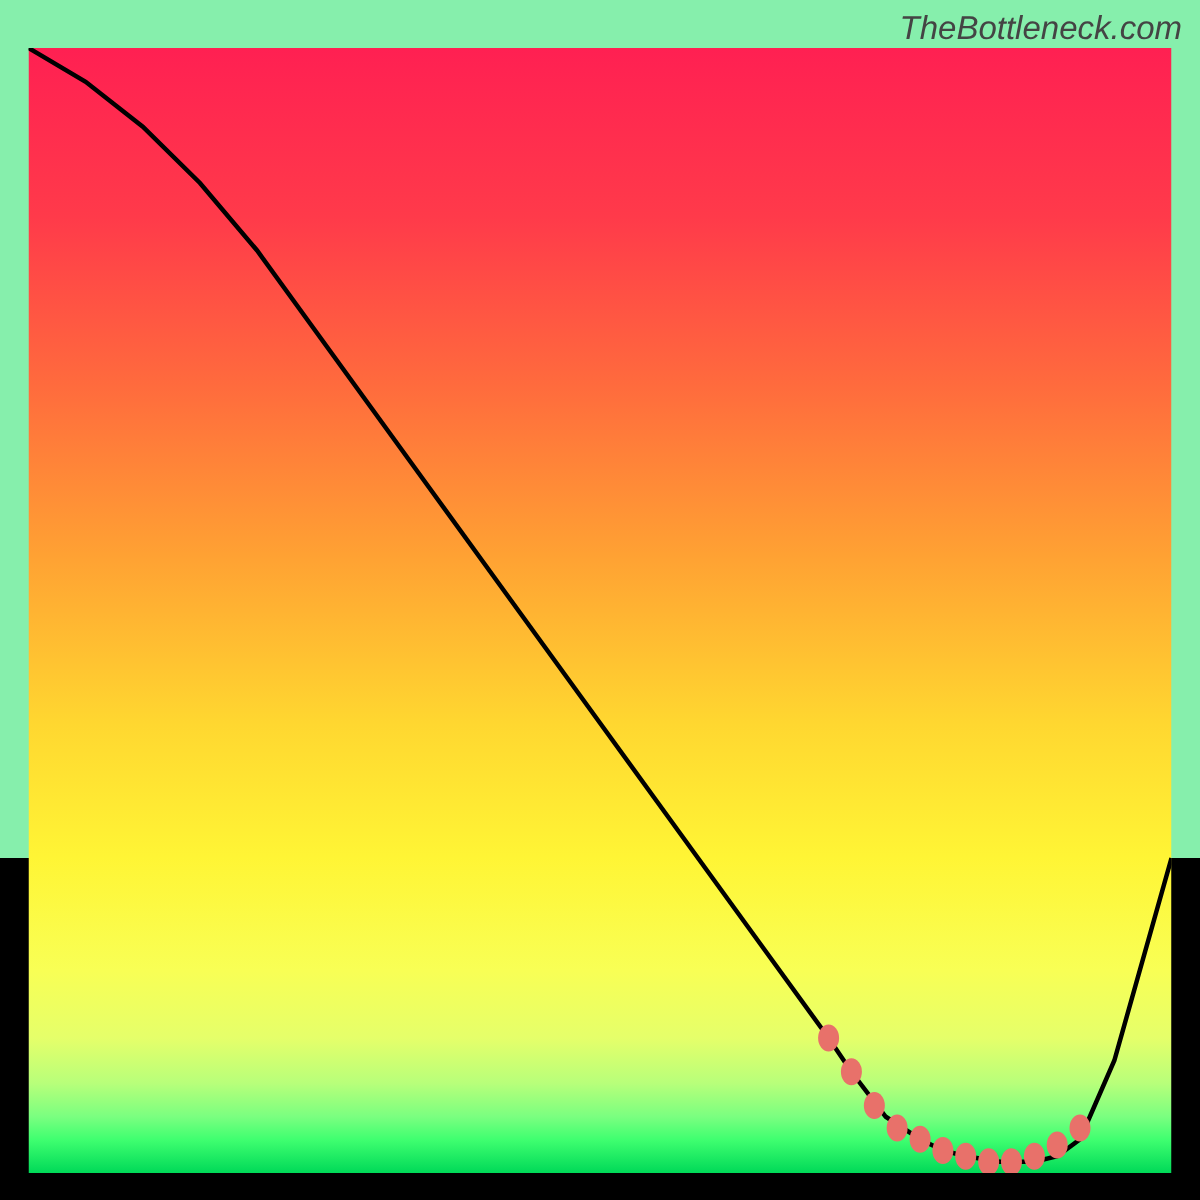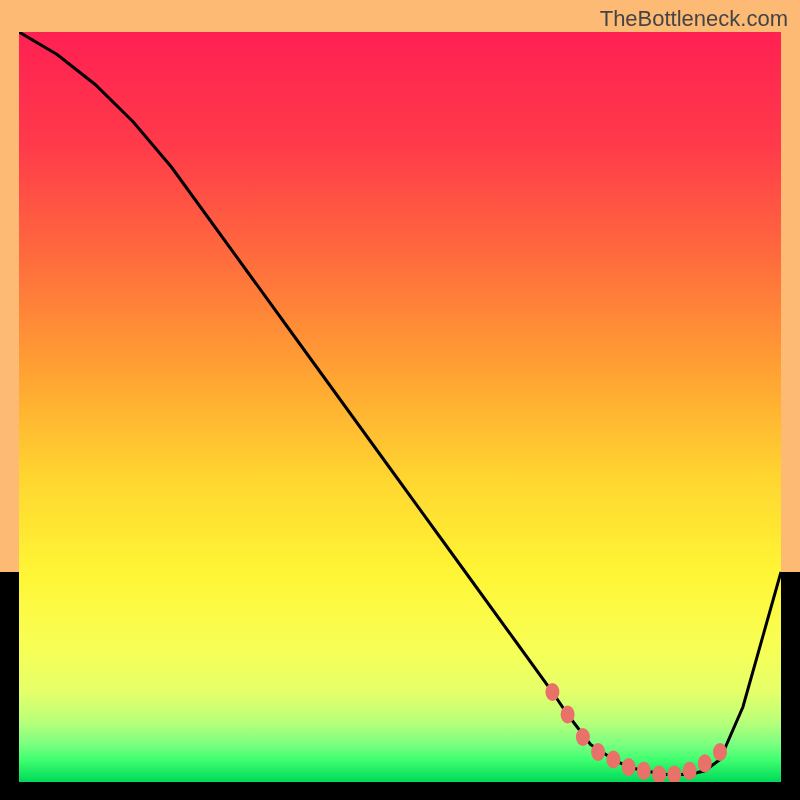--- a/index.html
+++ b/index.html
@@ -7,21 +7,22 @@
   padding: 0;
   background: #000;
   width: 800px;
   height: 800px;
   position: relative;
 }
 .container {
   position: relative;
   width: 800px;
   height: 572px;
-  background: #fdba74;
+  background: #86efac;
+  font-style: italic;
 }
 .watermark {
   position: absolute;
   top: 6px;
   right: 12px;
   color: #444;
   font-family: Arial, sans-serif;
   font-size: 22px;
   font-weight: 500;
   z-index: 10;

